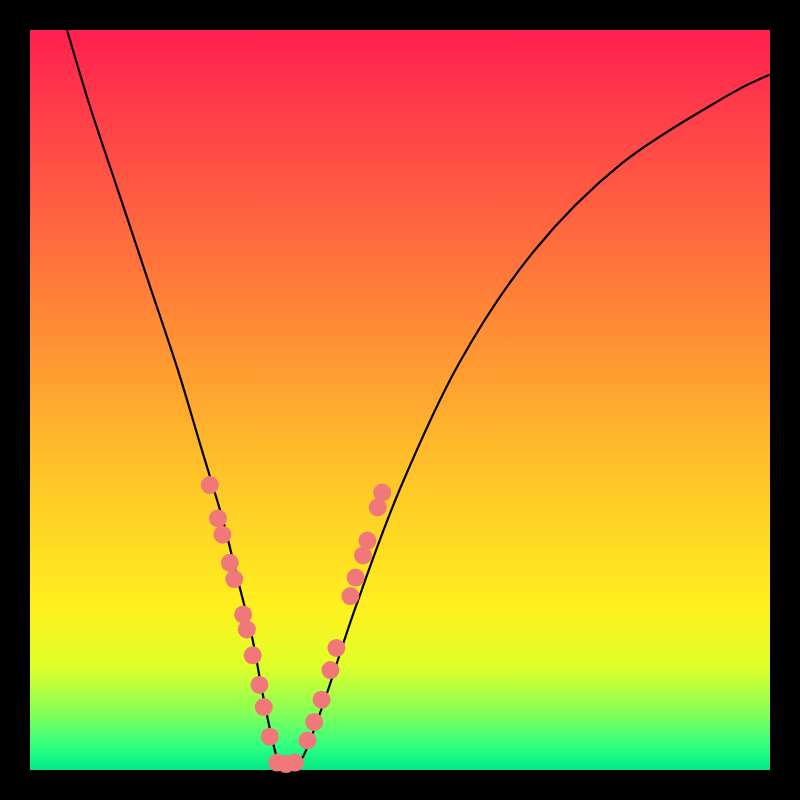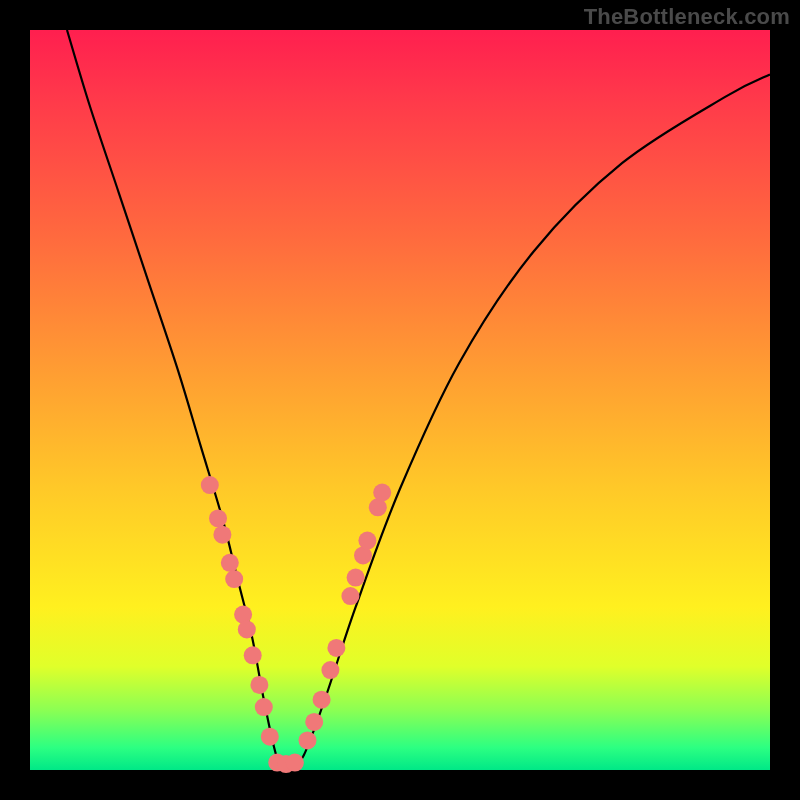--- a/index.html
+++ b/index.html
@@ -65,21 +65,20 @@
   .marker {
     fill: #f07878;
     stroke: none;
   }
 </style>
 </head>
 <body>
 
 <div class="frame">
 
-  <div class="watermark">TheBottleneck.com</div>
 
   <div class="plot-area">
 
     <svg class="curve" viewBox="0 0 740 740">
       <path id="curvePath" class="curve-path" d="M 37.0 0.0 C 40.7 12.3, 50.6 46.9, 59.2 74.0 C 67.8 101.1, 78.9 133.2, 88.8 162.8 C 98.7 192.4, 108.5 222.0, 118.4 251.6 C 128.3 281.2, 139.4 313.3, 148.0 340.4 C 156.6 367.5, 162.8 389.7, 170.2 414.4 C 177.6 439.1, 186.2 466.2, 192.4 488.4 C 198.6 510.6, 202.3 527.9, 207.2 547.6 C 212.1 567.3, 217.7 587.1, 222.0 606.8 C 226.3 626.5, 229.4 647.5, 233.1 666.0 C 236.8 684.5, 241.1 705.5, 244.2 717.8 C 247.3 730.1, 249.1 736.3, 251.6 740.0 C 254.1 743.7, 255.3 742.5, 259.0 740.0 C 262.7 737.5, 267.6 737.5, 273.8 725.2 C 280.0 712.9, 287.4 690.7, 296.0 666.0 C 304.6 641.3, 313.3 611.7, 325.6 577.2 C 337.9 542.7, 352.7 499.5, 370.0 458.8 C 387.3 418.1, 407.0 372.5, 429.2 333.0 C 451.4 293.5, 476.1 255.3, 503.2 222.0 C 530.3 188.7, 559.9 159.1, 592.0 133.2 C 624.1 107.3, 670.9 81.4, 695.6 66.6 C 720.3 51.8, 732.6 48.1, 740.0 44.4"></path>
       <g id="markerGroup">
           <circle cx="179.8" cy="455.1" r="9" class="marker"></circle>
           <circle cx="188.0" cy="488.4" r="9" class="marker"></circle>
           <circle cx="192.4" cy="504.7" r="9" class="marker"></circle>
           <circle cx="199.8" cy="532.8" r="9" class="marker"></circle>

